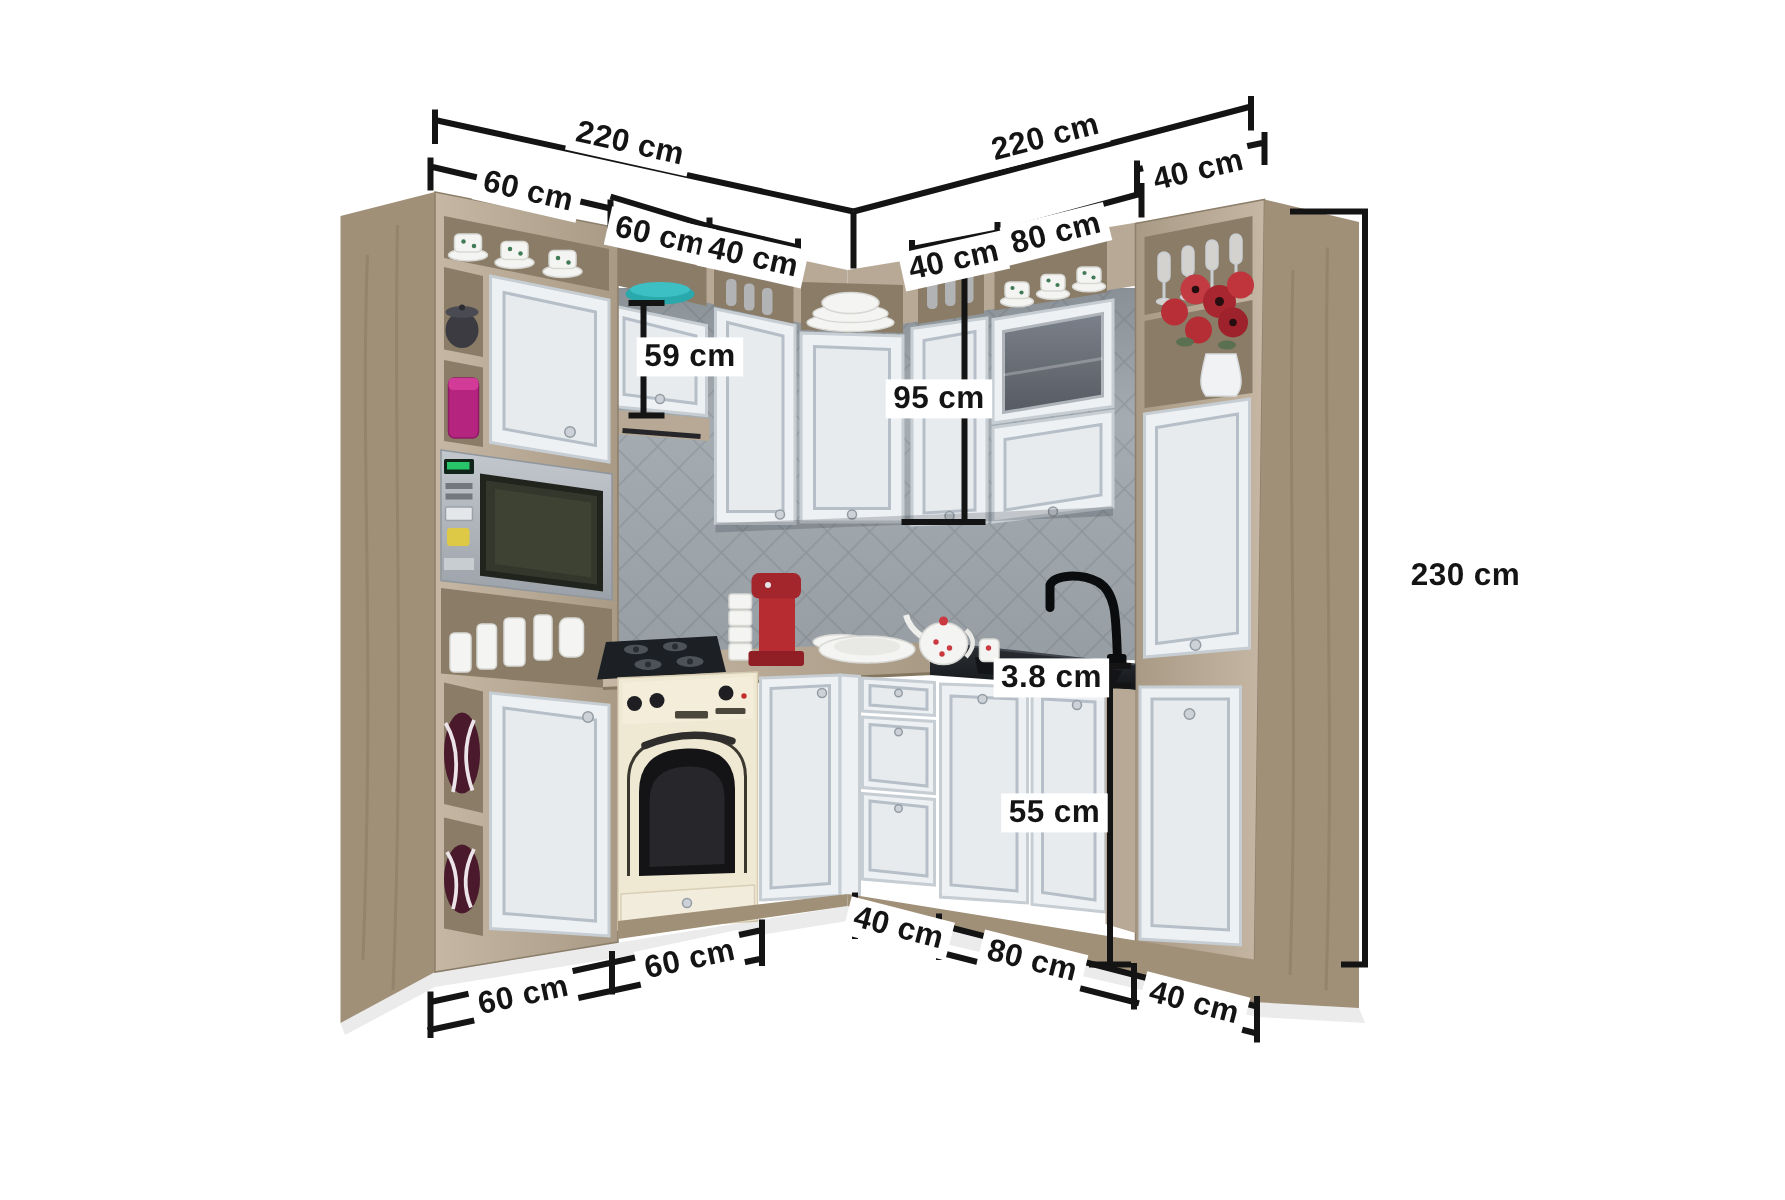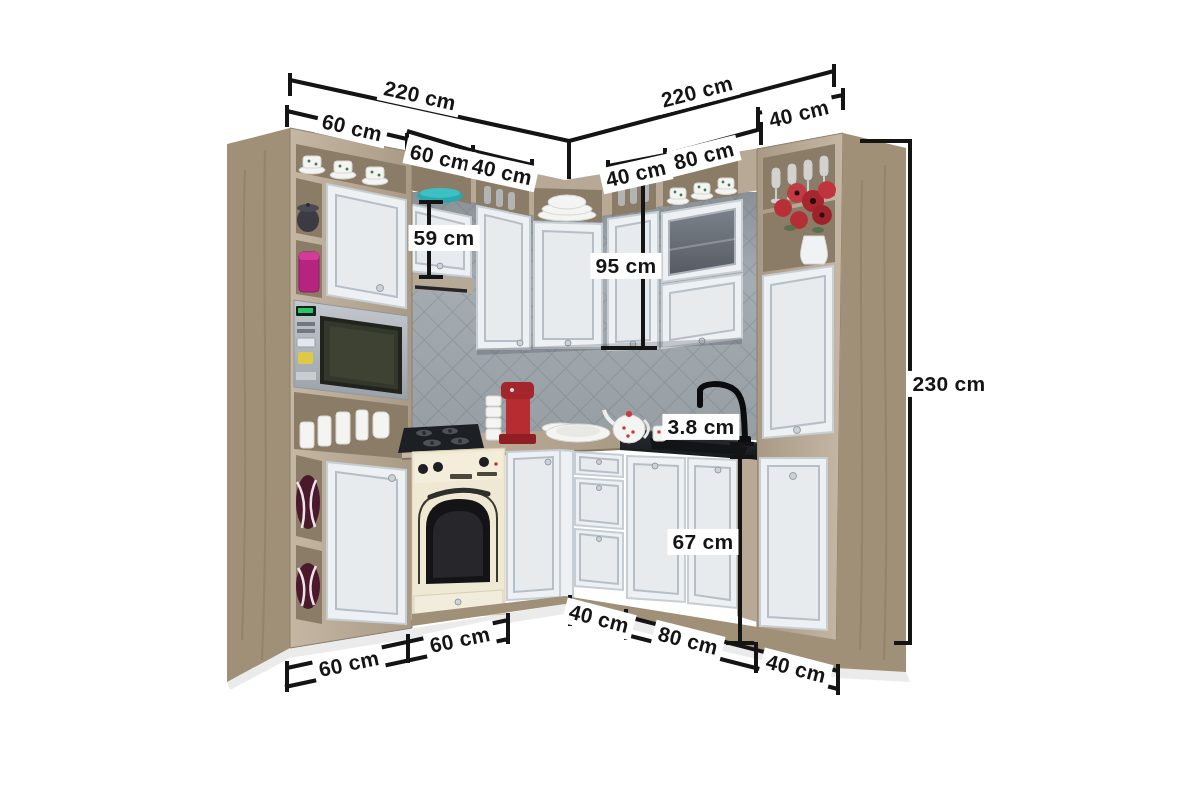--- a/index.html
+++ b/index.html
@@ -378,23 +378,23 @@
 </svg>
 
 <div class="dim" style="left:420px;top:96px;--r:12.5deg">220 cm</div>
 <div class="dim" style="left:697px;top:92px;--r:-14.5deg">220 cm</div>
 <div class="dim" style="left:352px;top:128px;--r:13deg">60 cm</div>
 <div class="dim" style="left:440px;top:158px;--r:12.5deg">60 cm</div>
 <div class="dim" style="left:502px;top:172px;--r:12.5deg">40 cm</div>
 <div class="dim" style="left:636px;top:174px;--r:-12.5deg">40 cm</div>
 <div class="dim" style="left:704px;top:156px;--r:-14deg">80 cm</div>
 <div class="dim" style="left:799px;top:114px;--r:-13.5deg">40 cm</div>
-<div class="dim" style="left:444px;top:238px">59 cm</div>
+<div class="dim" style="left:460px;top:238px">59 cm</div>
 <div class="dim" style="left:626px;top:266px">95 cm</div>
-<div class="dim" style="left:949px;top:384px">230 cm</div>
-<div class="dim" style="left:701px;top:427px">3.8 cm</div>
-<div class="dim" style="left:703px;top:542px">67 cm</div>
+<div class="dim" style="left:977px;top:384px">230 cm</div>
+<div class="dim" style="left:701px;top:452px">3.8 cm</div>
+<div class="dim" style="left:703px;top:542px">55 cm</div>
 <div class="dim" style="left:599px;top:619px;--r:14.5deg">40 cm</div>
 <div class="dim" style="left:688px;top:641px;--r:14deg">80 cm</div>
 <div class="dim" style="left:796px;top:669px;--r:14.5deg">40 cm</div>
 <div class="dim" style="left:349px;top:664px;--r:-12deg">60 cm</div>
 <div class="dim" style="left:460px;top:640px;--r:-12deg">60 cm</div>
 </div>
 
 </body></html>

